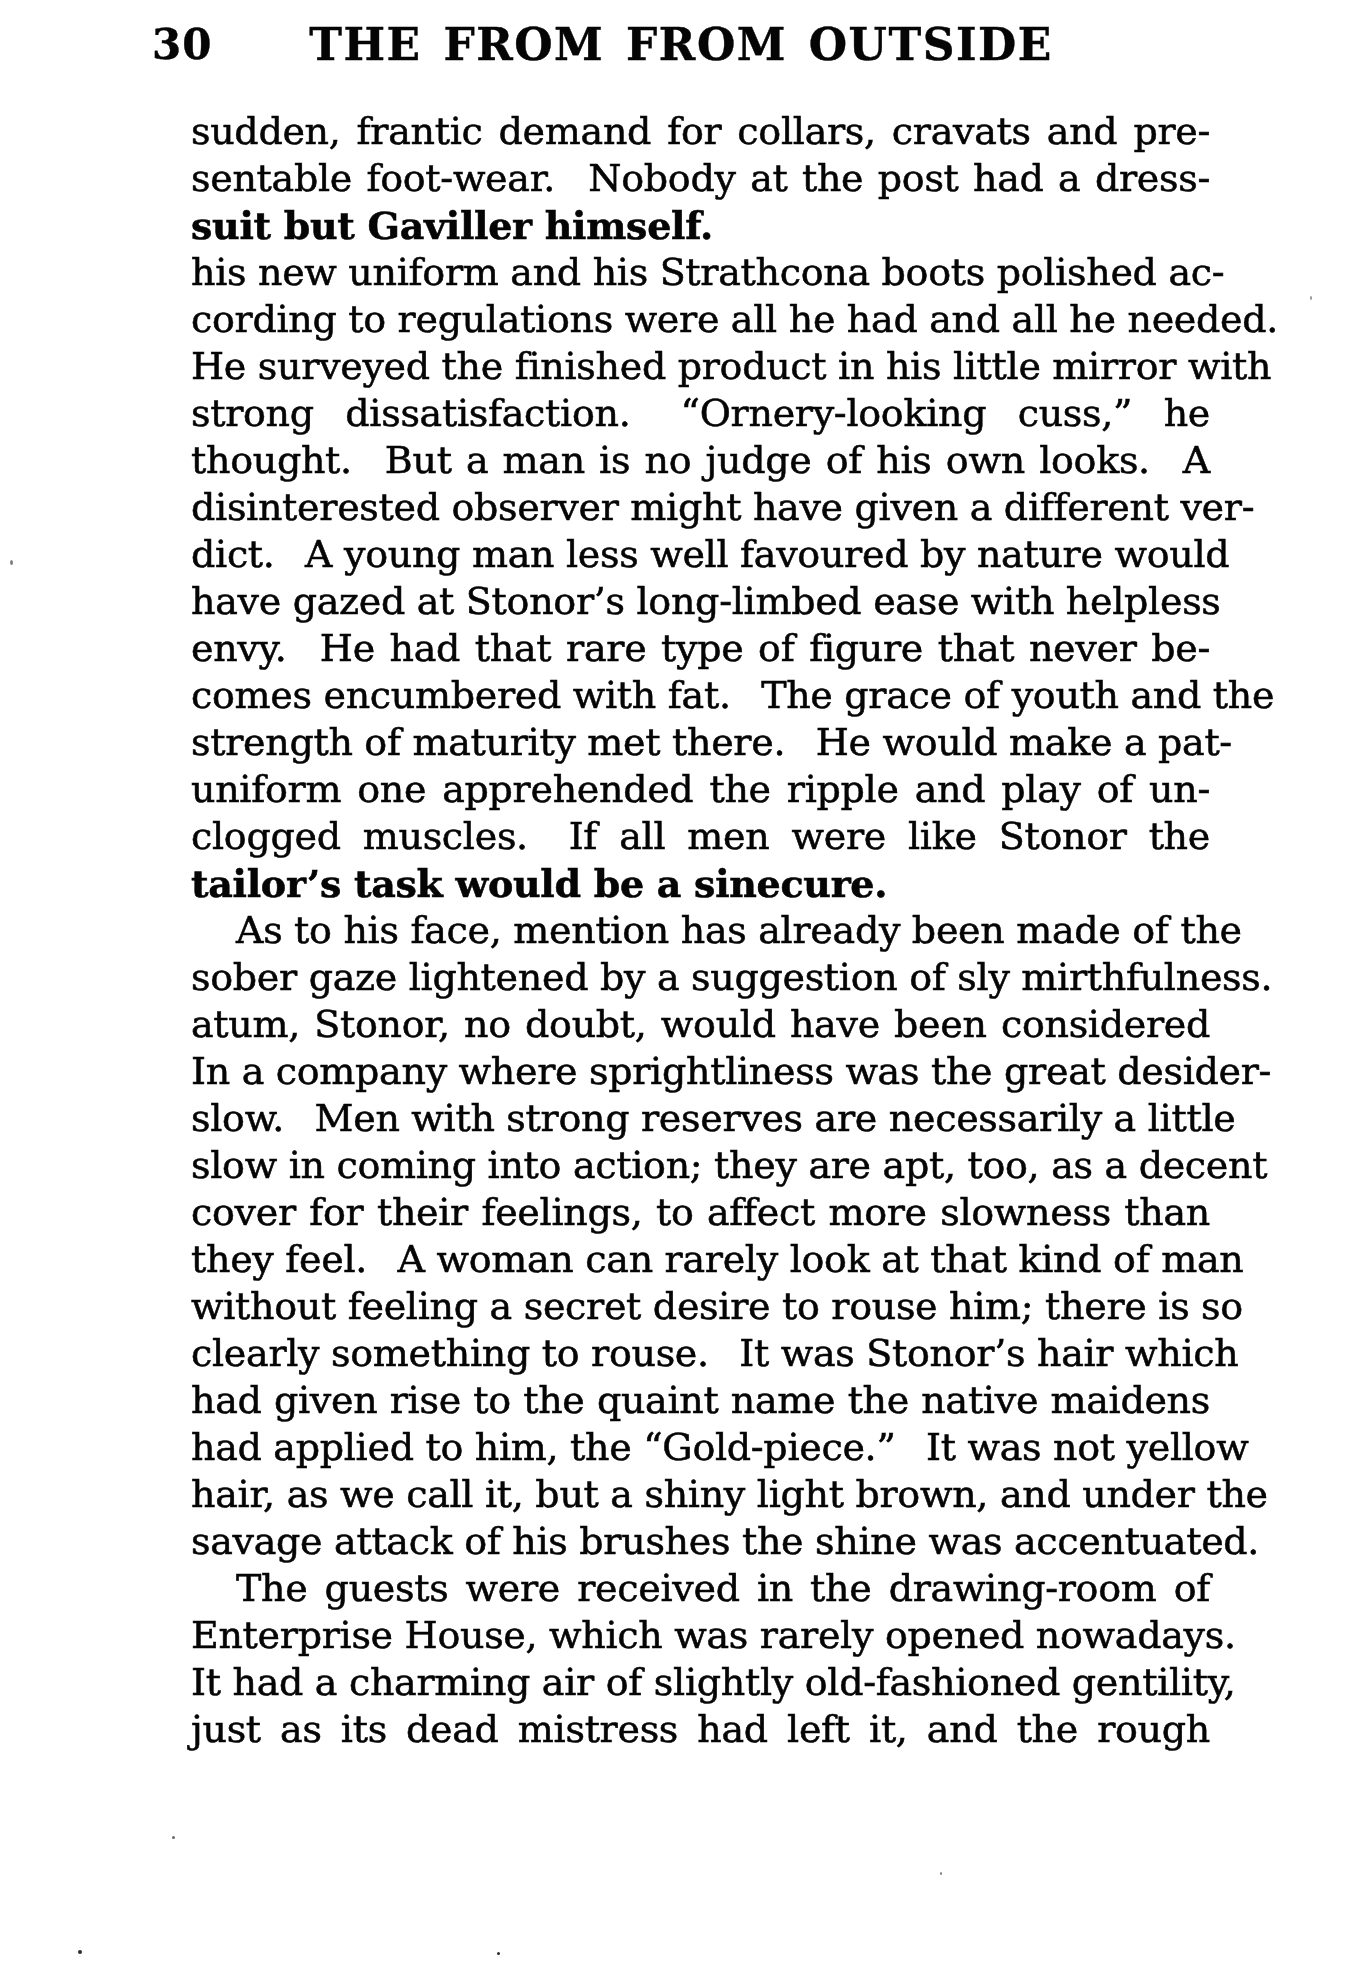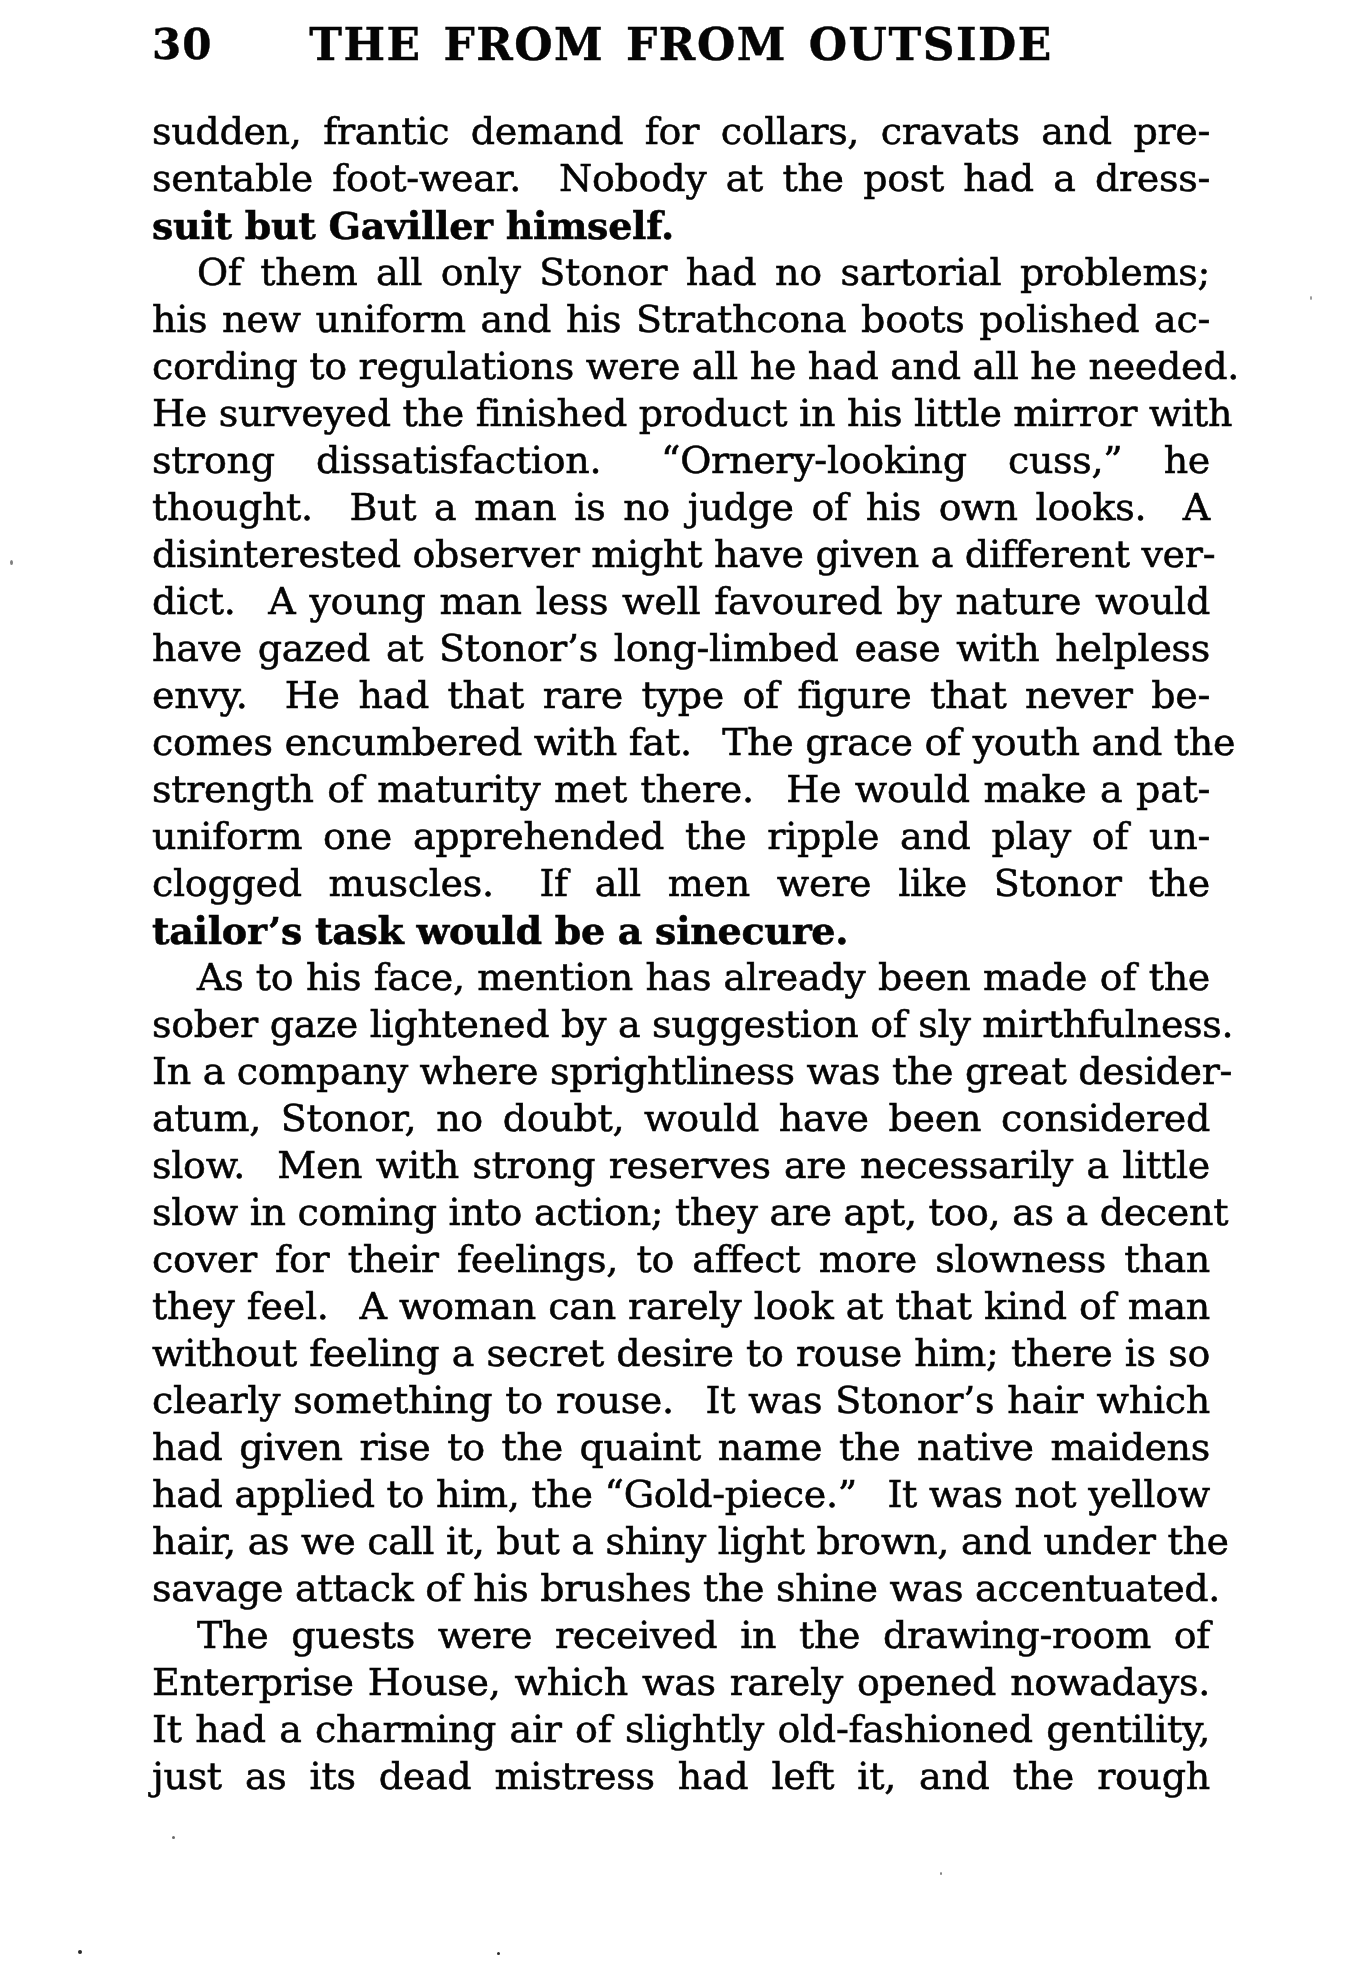--- a/index.html
+++ b/index.html
@@ -50,20 +50,21 @@
     font-size: 38px;
     line-height: 47px;
     letter-spacing: -0.3px;
     -webkit-text-stroke: 0.55px #050505;
   }
   .line {
     height: 47px;
     white-space: nowrap;
     text-align: justify;
     text-align-last: justify;
+    margin-left: 39px;
   }
   .line.para-end {
     text-align: justify;
     text-align-last: left;
     font-weight: bold;
   }
   .line.indent {
     text-indent: 45px;
   }
   
@@ -86,39 +87,38 @@
 
   <header class="running-header">
     <span class="page-number">30</span>
     <span>THE FROM FROM OUTSIDE</span>
   </header>
 
   <main class="page-body" id="page-body">
       <div class="line">sudden, frantic demand for collars, cravats and pre-</div>
       <div class="line">sentable foot-wear.  Nobody at the post had a dress-</div>
       <div class="line para-end">suit but Gaviller himself.</div>
-      <div class="line indent">Of them all only Stonor had no sartorial problems;</div>
       <div class="line">his new uniform and his Strathcona boots polished ac-</div>
       <div class="line">cording to regulations were all he had and all he needed.</div>
       <div class="line">He surveyed the finished product in his little mirror with</div>
       <div class="line">strong dissatisfaction.  “Ornery-looking cuss,” he</div>
       <div class="line">thought.  But a man is no judge of his own looks.  A</div>
       <div class="line">disinterested observer might have given a different ver-</div>
       <div class="line">dict.  A young man less well favoured by nature would</div>
       <div class="line">have gazed at Stonor’s long-limbed ease with helpless</div>
       <div class="line">envy.  He had that rare type of figure that never be-</div>
       <div class="line">comes encumbered with fat.  The grace of youth and the</div>
       <div class="line">strength of maturity met there.  He would make a pat-</div>
       <div class="line">uniform one apprehended the ripple and play of un-</div>
       <div class="line">clogged muscles.  If all men were like Stonor the</div>
       <div class="line para-end">tailor’s task would be a sinecure.</div>
       <div class="line indent">As to his face, mention has already been made of the</div>
       <div class="line">sober gaze lightened by a suggestion of sly mirthfulness.</div>
+      <div class="line">atum, Stonor, no doubt, would have been considered</div>
       <div class="line">In a company where sprightliness was the great desider-</div>
-      <div class="line">atum, Stonor, no doubt, would have been considered</div>
       <div class="line">slow.  Men with strong reserves are necessarily a little</div>
       <div class="line">slow in coming into action; they are apt, too, as a decent</div>
       <div class="line">cover for their feelings, to affect more slowness than</div>
       <div class="line">they feel.  A woman can rarely look at that kind of man</div>
       <div class="line">without feeling a secret desire to rouse him; there is so</div>
       <div class="line">clearly something to rouse.  It was Stonor’s hair which</div>
       <div class="line">had given rise to the quaint name the native maidens</div>
       <div class="line">had applied to him, the “Gold-piece.”  It was not yellow</div>
       <div class="line">hair, as we call it, but a shiny light brown, and under the</div>
       <div class="line">savage attack of his brushes the shine was accentuated.</div>

